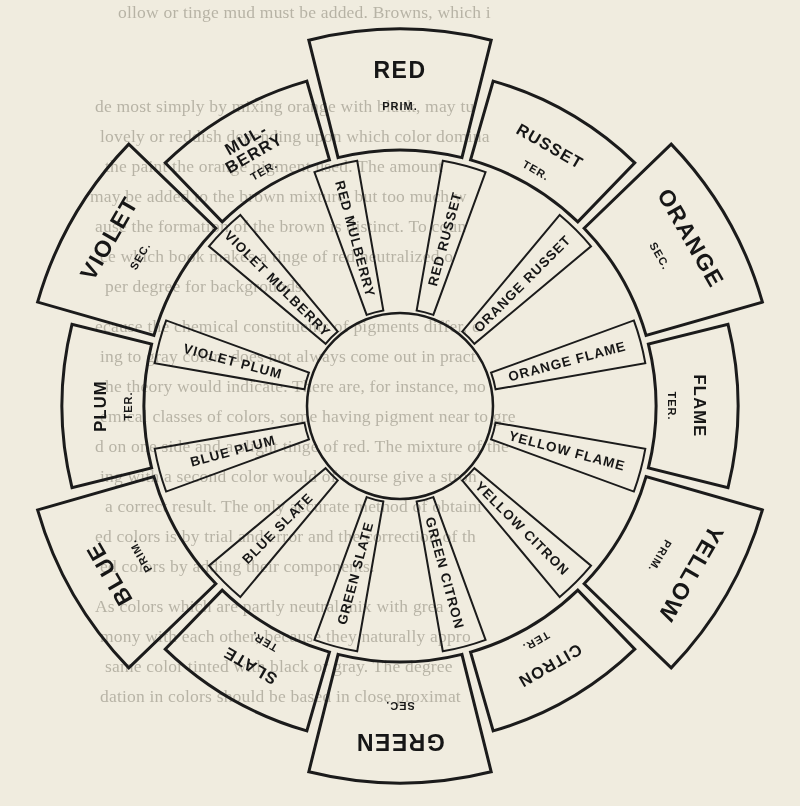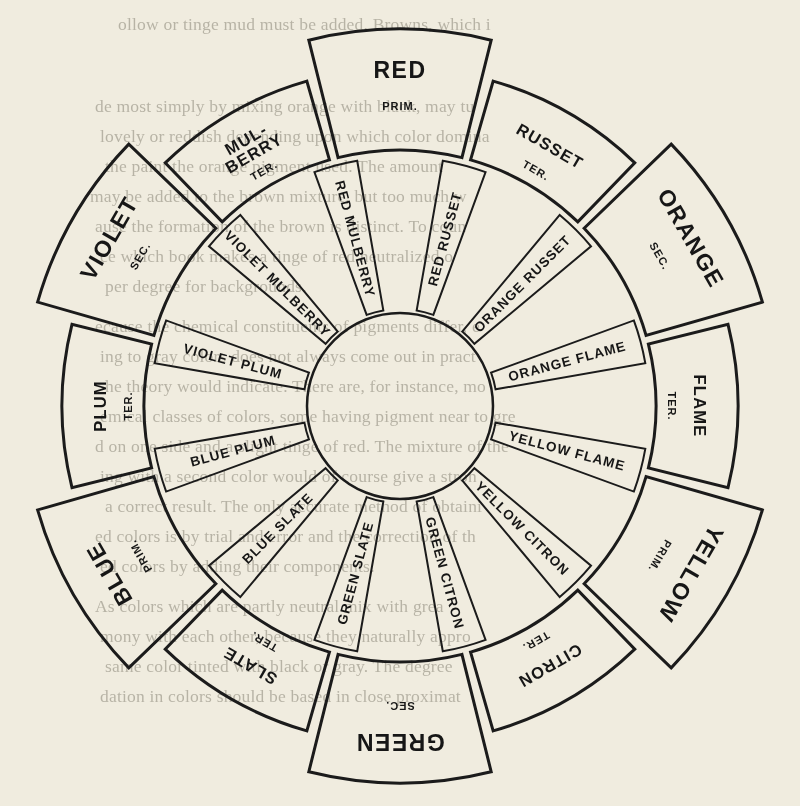--- a/index.html
+++ b/index.html
@@ -31,21 +31,21 @@
   .spoke-label     { font-size: 13.5px; letter-spacing: 1px; }
   .block-name-tall  { font-size: 23px;   letter-spacing: 1.5px; }
   .block-name-short { font-size: 16.5px; letter-spacing: 1.2px; }
   .block-class      { font-size: 11px;   letter-spacing: 1px; }
 </style>
 </head>
 <body>
 
 <div class="page">
   <div class="ghost-layer">
-      <div class="ghost-line" style="left: 118px; top: 14px;">ollow or tinge mud must be added.  Browns, which i</div>
+      <div class="ghost-line" style="left: 118px; top: 2px;">ollow or tinge mud must be added.  Browns, which i</div>
       <div class="ghost-line" style="left: 95px; top: 96px;">de most simply by mixing orange with black, may tu</div>
       <div class="ghost-line" style="left: 100px; top: 126px;">lovely or reddish depending upon which color domina</div>
       <div class="ghost-line" style="left: 105px; top: 156px;">the paint the orange pigment used.  The amount</div>
       <div class="ghost-line" style="left: 90px; top: 186px;">may be added to the brown mixture, but too much w</div>
       <div class="ghost-line" style="left: 95px; top: 216px;">ause the formation of the brown is distinct.  To coun</div>
       <div class="ghost-line" style="left: 100px; top: 246px;">ce which book makes a tinge of red neutralized o</div>
       <div class="ghost-line" style="left: 105px; top: 276px;">per degree for backgrounds.</div>
       <div class="ghost-line" style="left: 95px; top: 316px;">ecause the chemical constituents of pigments differ, e</div>
       <div class="ghost-line" style="left: 100px; top: 346px;">ing to gray colors does not always come out in pract</div>
       <div class="ghost-line" style="left: 105px; top: 376px;">he theory would indicate.  There are, for instance, mo</div>

